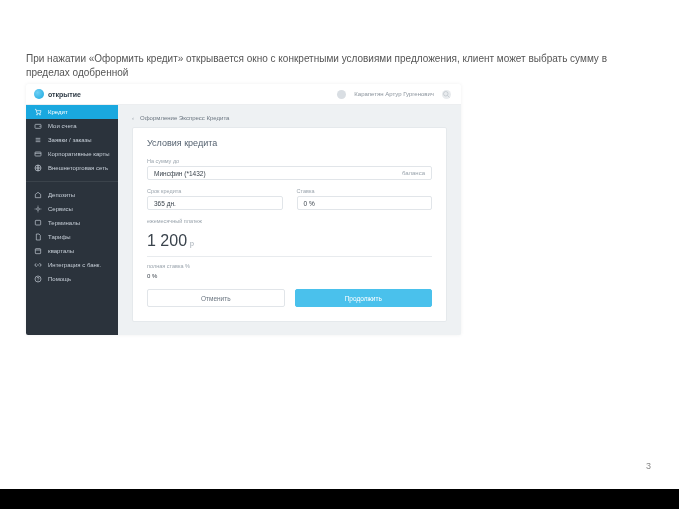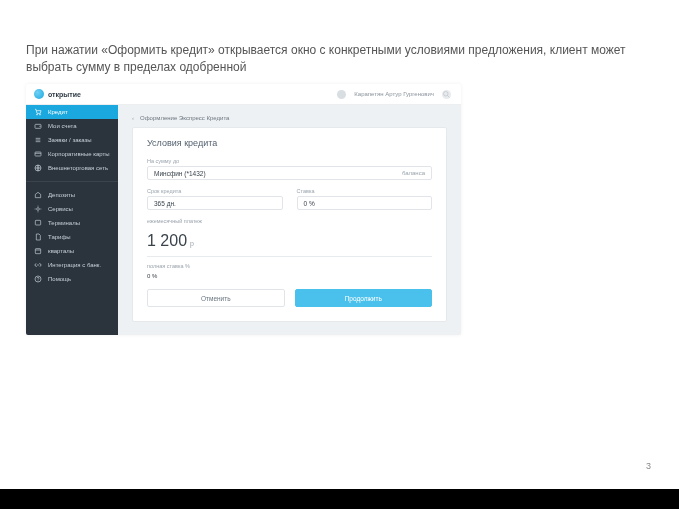--- a/index.html
+++ b/index.html
@@ -1,18 +1,18 @@
 <!DOCTYPE html>
 <html><head>
 <meta charset="utf-8">
 <style>
   * { box-sizing: border-box; margin: 0; padding: 0; }
   html, body { width: 679px; height: 509px; font-family: Arial, Helvetica, sans-serif; background: #ffffff; color: #333; }
   .page { position: relative; width: 679px; height: 509px; }
-  .caption { position: absolute; top: 42px; left: 26px; right: 26px; font-size: 12px; line-height: 1.4; color: #555; }
+  .caption { position: absolute; top: 52px; left: 26px; right: 26px; font-size: 10px; line-height: 1.4; color: #555; }
   .page-number { position: absolute; right: 28px; bottom: 38px; font-size: 9px; color: #888; }
   .footer-bar { position: absolute; left: 0; right: 0; bottom: 0; height: 20px; background: #000; }
   
   .app-wrap { position: absolute; left: 26px; top: 84px; width: 435px; height: 251px; box-shadow: 0 0 4px rgba(0,0,0,.06); background: #f2f4f5; overflow: hidden; border-radius: 2px; }
   
   .topbar { height: 21px; background: #fff; display: flex; align-items: center; border-bottom: 1px solid #eceef0; }
   .brand { display: flex; align-items: center; gap: 4px; padding-left: 8px; }
   .brand-circle { width: 10px; height: 10px; border-radius: 50%; background: radial-gradient(circle at 35% 35%, #6fd0f5, #1aa8df); }
   .brand-text { font-size: 7px; font-weight: bold; color: #2e3a45; }
   .topbar-right { margin-left: auto; display: flex; align-items: center; gap: 8px; padding-right: 10px; font-size: 6px; color: #8a939c; }

